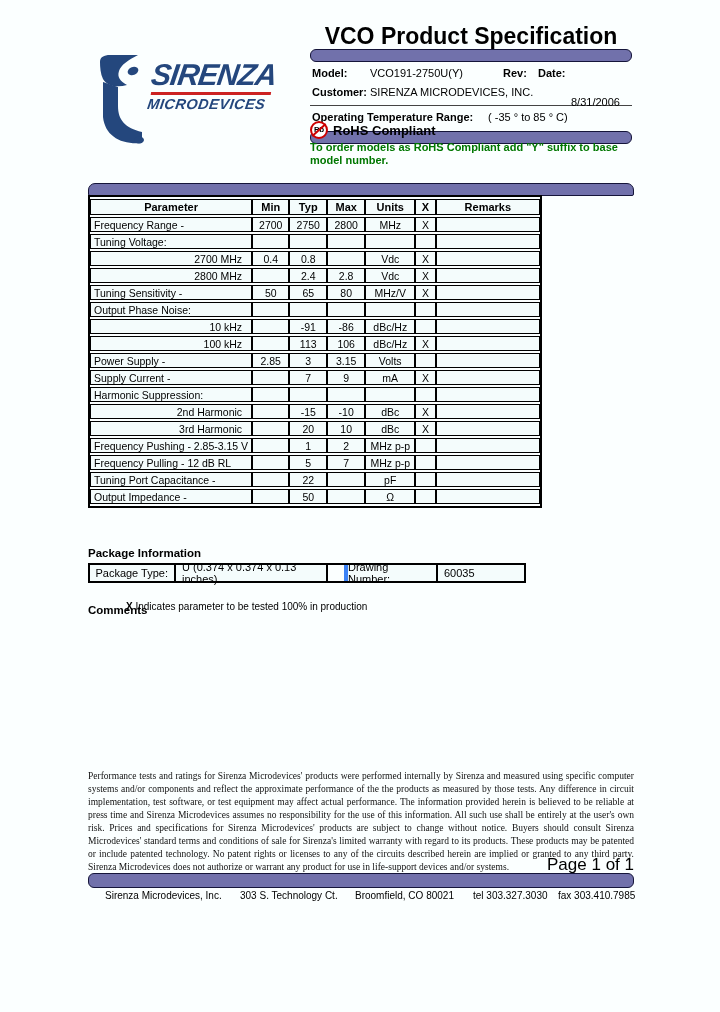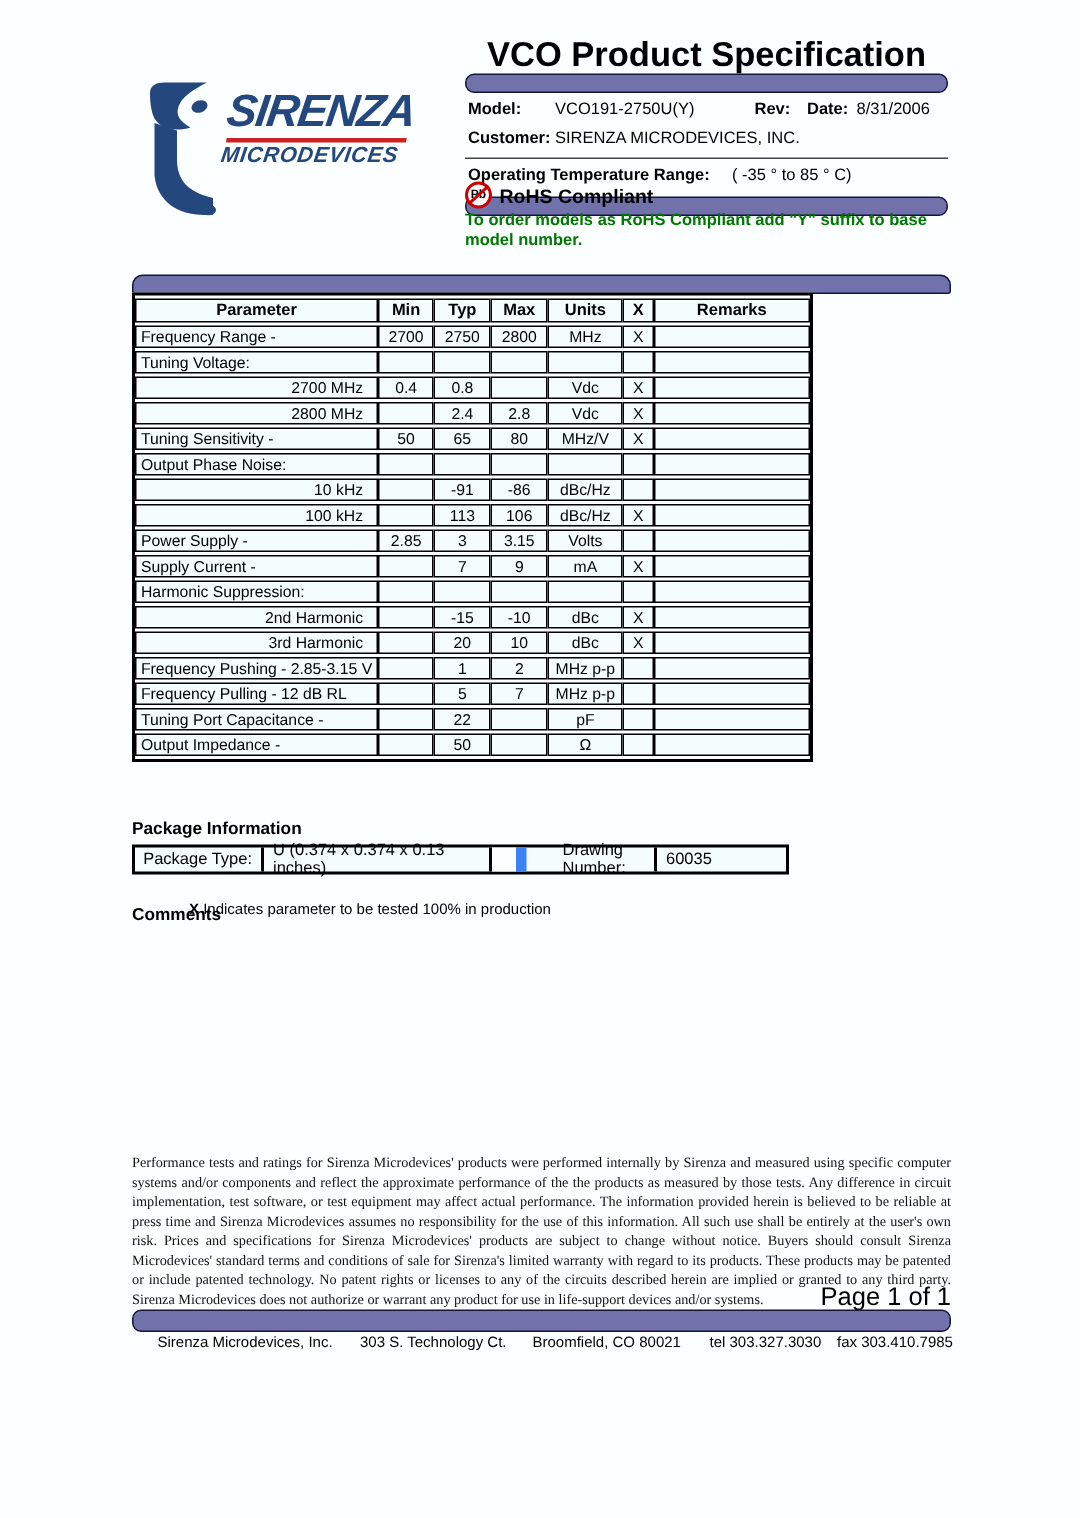--- a/index.html
+++ b/index.html
@@ -46,21 +46,21 @@
   td.c-num{text-align:center;}
   td.c-rem{text-align:left;}
   
   .pkg-head{position:absolute;left:88px;top:547px;font-size:11.5px;font-weight:bold;}
   .pkg-table{position:absolute;left:88px;top:563px;width:438px;height:20px;
     border:2px solid #000;display:flex;background:#f4fcfc;box-sizing:border-box;}
   .pkg-cell{display:flex;align-items:center;font-size:11px;box-sizing:border-box;height:100%;}
   .pkg-lbl{justify-content:flex-end;padding-right:6px;}
   .pkg-val{justify-content:flex-start;padding-left:6px;}
   .pkg-b-r{border-right:2px solid #000;}
-  .pkg-b-l{border-left:7px solid #3b82f6;padding-left:24px;}
+  .pkg-b-l{border-left:4px solid #3b82f6;}
   
   .com-head{position:absolute;left:88px;top:604px;font-size:11.5px;font-weight:bold;}
   .com-line{position:absolute;left:90px;top:601px;font-size:10px;margin-left:36px;}
   .com-line b{font-weight:bold;}
   
   .legal{position:absolute;left:88px;top:770px;width:546px;
     font-family:"Liberation Serif",serif;font-size:9.5px;line-height:13px;text-align:justify;color:#111;}
   .pagenum{position:absolute;right:86px;top:855px;font-size:17px;}
   
   .foot-bar{position:absolute;left:88px;top:873px;width:544px;height:13px;
@@ -95,21 +95,21 @@
   <div class="head">
     <div class="doc-title">VCO Product Specification</div>
     <div class="pbar bar-top"></div>
 
     <div class="info">
       <span class="lbl" style="left:2px;">Model:</span>
       <span class="val" style="left:60px;">VCO191-2750U(Y)</span>
       <span class="lbl" style="left:193px;">Rev:</span>
       <span class="val" style="left:222px;"></span>
       <span class="lbl" style="left:228px;">Date:</span>
-      <span class="val" style="left:261px;">8/31/2006</span>
+      <span class="val" style="left:261px;margin-top:29px;">8/31/2006</span>
     </div>
 
     <div class="info">
       <span class="lbl" style="left:2px;">Customer:</span>
       <span class="val" style="left:60px;">SIRENZA MICRODEVICES, INC.</span>
     </div>
 
     <div class="hr-line"></div>
 
     <div class="info">

